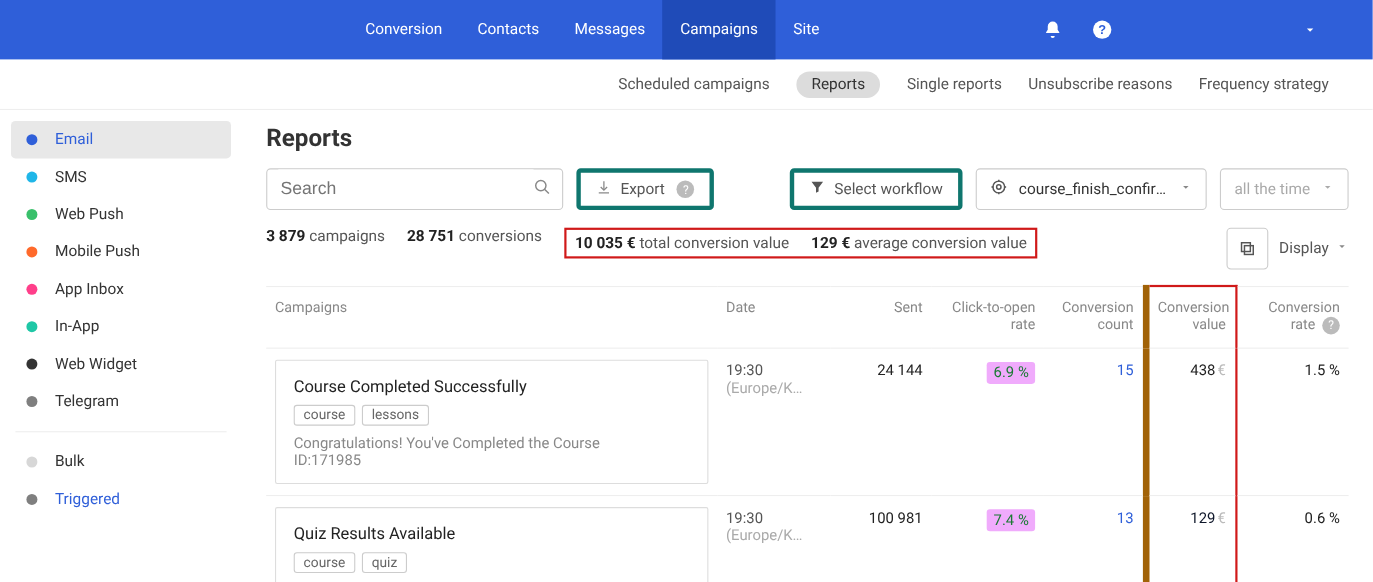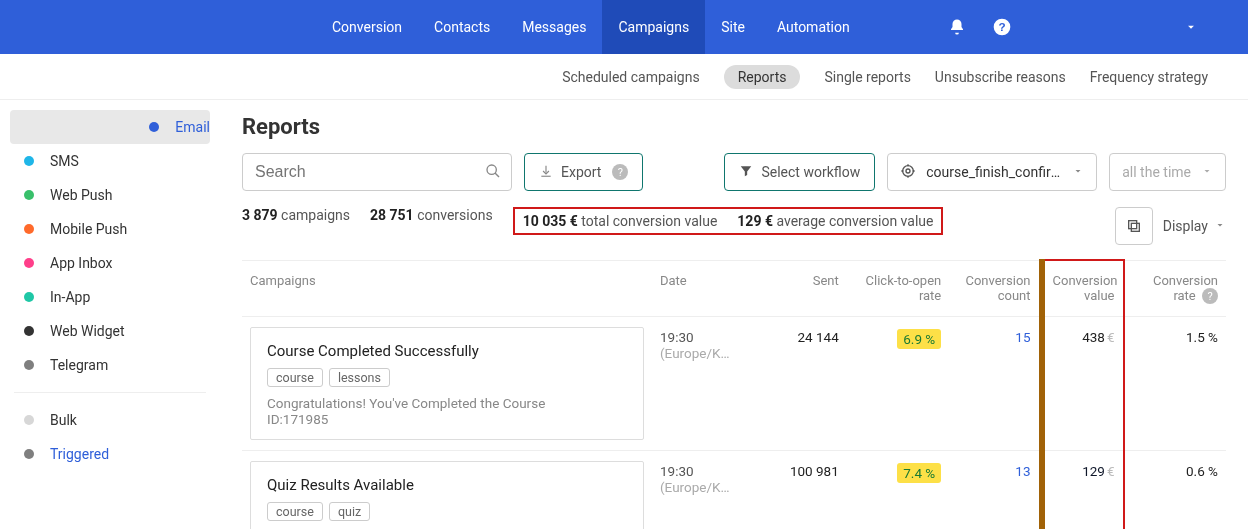--- a/index.html
+++ b/index.html
@@ -62,21 +62,21 @@
     padding: 10px 10px 0 10px;
   }
   .sidebar .sb-item {
     display: flex; align-items: center;
     height: 34px;
     padding-left: 14px;
     border-radius: 4px;
     cursor: pointer;
     color: #333;
   }
-  .sidebar .sb-item.active-email { background: #e8e8e8; color: #2f5fd9; justify-content: flex-end; }
+  .sidebar .sb-item.active-email { background: #e8e8e8; color: #2f5fd9; }
   .sidebar .sb-item.triggered-active { color: #2f5fd9; }
   .sidebar .dot {
     width: 10px; height: 10px; border-radius: 50%;
     margin-right: 16px;
     flex: 0 0 10px;
   }
   .sidebar .divider { height:1px; background:#eee; margin:10px 4px; }
   
   .main { flex:1; padding: 10px 22px 0 22px; }
   .page-title { font-size: 22px; font-weight: 700; margin: 4px 0 14px 0; }
@@ -87,21 +87,21 @@
     width: 270px; height: 38px;
     border: 1px solid #ccc; border-radius: 4px;
     display: flex; align-items: center;
     padding: 0 10px;
     color: #888;
   }
   .search-wrap input {
     border: none; outline: none; flex:1; font-size:16px; height:100%;
   }
   .btn-outline {
-    height: 38px; border:1px solid #0f766e; border-radius:4px;
+    height: 38px; border:4px solid #0f766e; border-radius:4px;
     background:#fff; display:flex; align-items:center; gap:8px;
     padding: 0 14px; cursor:pointer; color:#555; white-space:nowrap;
   }
   .controls-right { margin-left:auto; display:flex; gap:12px; }
   .wf-select-btn {
     height:38px; border:1px solid #ccc; border-radius:4px; background:#fff;
     display:flex; align-items:center; gap:10px; padding:0 12px;
     cursor:pointer; color:#333; width:210px;
   }
   .wf-select-btn .txt { flex:1; overflow:hidden; text-overflow:ellipsis; white-space:nowrap; }
@@ -153,21 +153,21 @@
     margin:-2px 0;
   }
   .campaign-title { font-size:15px; color:#222; margin-bottom:8px; }
   .tags { display:flex; gap:6px; margin-bottom:8px; }
   .tag {
     border:1px solid #ccc; border-radius:3px;
     padding:1px 8px; font-size:12.5px; color:#666;
   }
   .campaign-sub { color:#888; }
   .pill-green {
-    background:#fde047; color:#1a7a33;
+    background:#f0abfc; color:#1a7a33;
     padding:2px 6px; border-radius:3px; display:inline-block;
   }
   .link-blue { color:#2f5fd9; }
   .muted-euro { color:#bbb; margin-left:2px; }
   .help-circ {
     display:inline-flex; width:16px; height:16px; border-radius:50%;
     background:#bbb; color:#fff; font-size:11px; align-items:center; justify-content:center;
     margin-left:3px;
   }
 </style>
@@ -175,21 +175,20 @@
 <body>
 
 <div class="topnav">
   <div class="spacer-left"></div>
   <div class="nav-items">
     <div class="nav-item">Conversion</div>
     <div class="nav-item">Contacts</div>
     <div class="nav-item">Messages</div>
     <div class="nav-item active">Campaigns</div>
     <div class="nav-item">Site</div>
-    <div class="nav-item">Automation</div>
   </div>
   <div class="right-icons">
     <span class="icon-btn">
       <svg width="18" height="18" viewBox="0 0 24 24" fill="#fff">
           <path d="M12 2a6 6 0 0 0-6 6v4l-2 3v1h16v-1l-2-3V8a6 6 0 0 0-6-6zm0 20a2.5 2.5 0 0 0 2.5-2.5h-5A2.5 2.5 0 0 0 12 22z"></path>
         </svg>
     </span>
     <span class="icon-btn">
       <svg width="20" height="20" viewBox="0 0 24 24" fill="#fff">
           <circle cx="12" cy="12" r="10" fill="#fff"></circle>

